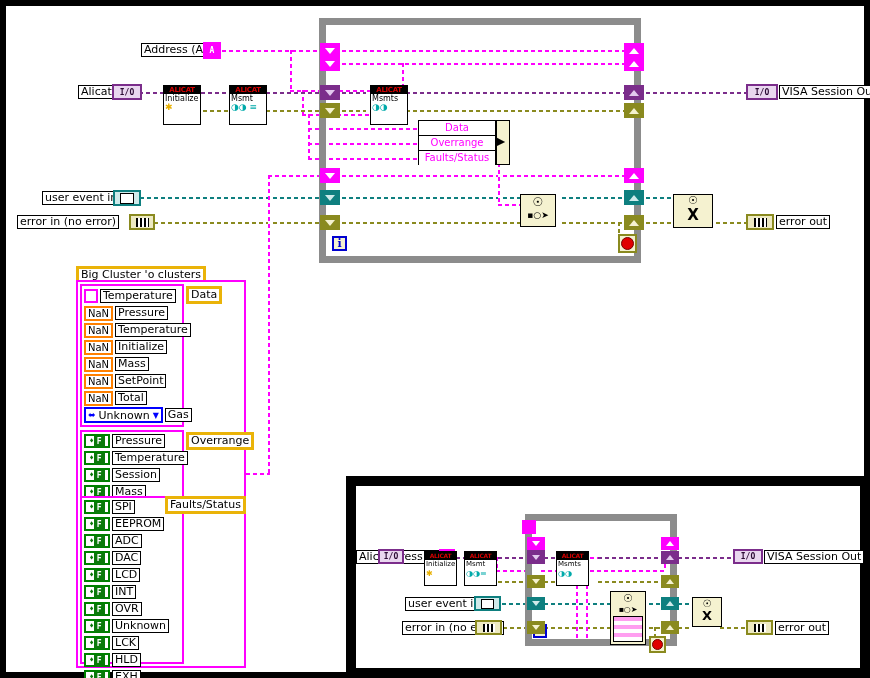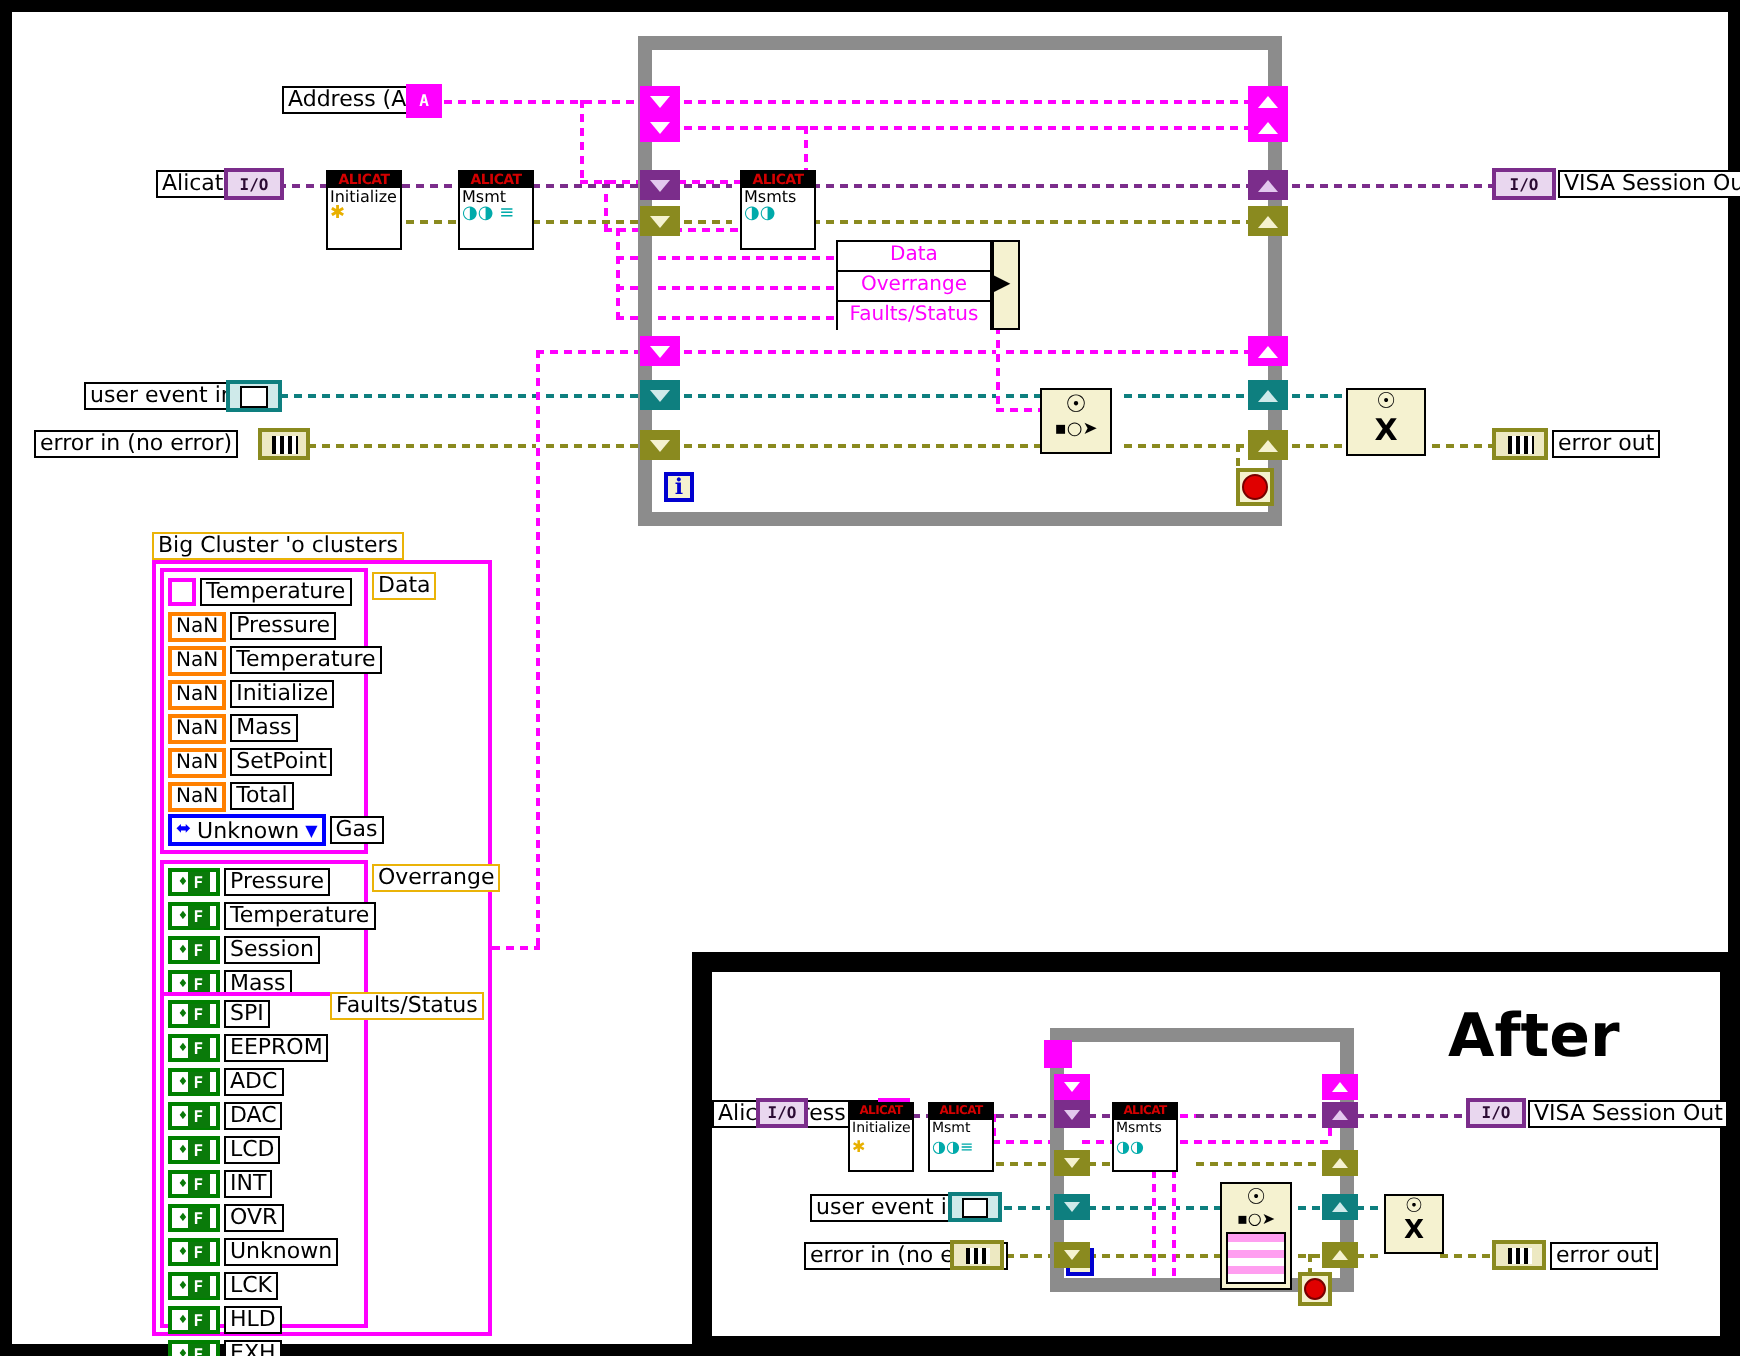--- a/index.html
+++ b/index.html
@@ -56,21 +56,21 @@
   .panel2{position:absolute;border:2px solid #ff00ff;box-sizing:border-box;background:#fff;}
   .ctrlrow{display:flex;align-items:center;height:16px;margin:0 0 1px 0;}
   .ctrlrow .val{border:2px solid #ff8000;background:#fff;font-family:"DejaVu Sans",sans-serif;
      font-size:10px;line-height:11px;padding:0 2px;color:#000;min-width:28px;text-align:left;box-sizing:border-box;}
   .ctrlrow .bool{border:2px solid #008000;background:#fff;width:26px;height:14px;box-sizing:border-box;
      display:flex;align-items:center;justify-content:center;font-size:8px;font-family:"DejaVu Sans Mono",monospace;}
   .ctrlrow .boolg{background:#0a7a0a;color:#fff;width:11px;height:11px;display:flex;align-items:center;justify-content:center;font-weight:bold;font-size:8px;}
   .ctrlrow .nmlbl{border:1px solid #000;background:#fff;font-size:11px;line-height:12px;padding:0 2px;margin-left:2px;white-space:nowrap;}
   .idbox{border:2px solid #ff00ff;background:#fff;width:14px;height:14px;box-sizing:border-box;}
   .gasdd{border:2px solid #0000ff;background:#fff;display:flex;align-items:center;height:16px;padding:0 2px;font-size:11px;box-sizing:border-box;}
-  .secthdr{position:absolute;border:1px solid #eab308;background:#fff;font-size:11px;line-height:12px;padding:0 2px;white-space:nowrap;}
+  .secthdr{position:absolute;border:3px solid #eab308;background:#fff;font-size:11px;line-height:12px;padding:0 2px;white-space:nowrap;}
   
   .bigtitle{position:absolute;font-family:"DejaVu Sans",sans-serif;font-weight:bold;font-size:30px;color:#000;letter-spacing:0px;}
   
   .afterframe{position:absolute;background:#000;}
   .afterinner{position:absolute;background:#fff;}
   
   .evtnode{position:absolute;border:1px solid #000;background:#f5f2d0;box-sizing:border-box;}
   .stopbtn{position:absolute;border:2px solid #8a8a1f;background:#f5f2d0;box-sizing:border-box;
      display:flex;align-items:center;justify-content:center;}
   .stopdot{width:11px;height:11px;border-radius:50%;background:#e00000;border:1px solid #700;}
@@ -523,15 +523,14 @@
   </div>
 
   <div class="term term-io" style="left:727px;top:543px;width:30px;height:15px;">I/O</div>
   <div class="lbl" style="left:758px;top:544px;">VISA Session Out</div>
 
   <div class="term term-err" style="left:740px;top:614px;width:27px;height:15px;">
     <span style="display:inline-block;width:12px;height:8px;background:repeating-linear-gradient(to right,#000 0 2px,#fff 2px 4px);"></span>
   </div>
   <div class="lbl" style="left:769px;top:615px;">error out</div>
 
-  <div class="bigtitle" style="left:718px;top:495px;">After</div>
 
 </div>
 
 </body></html>

